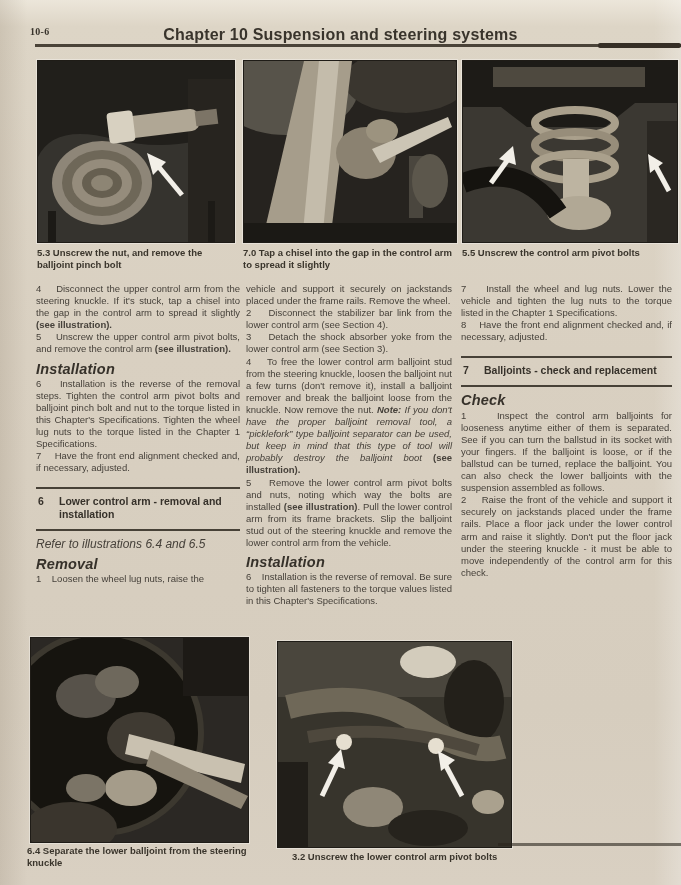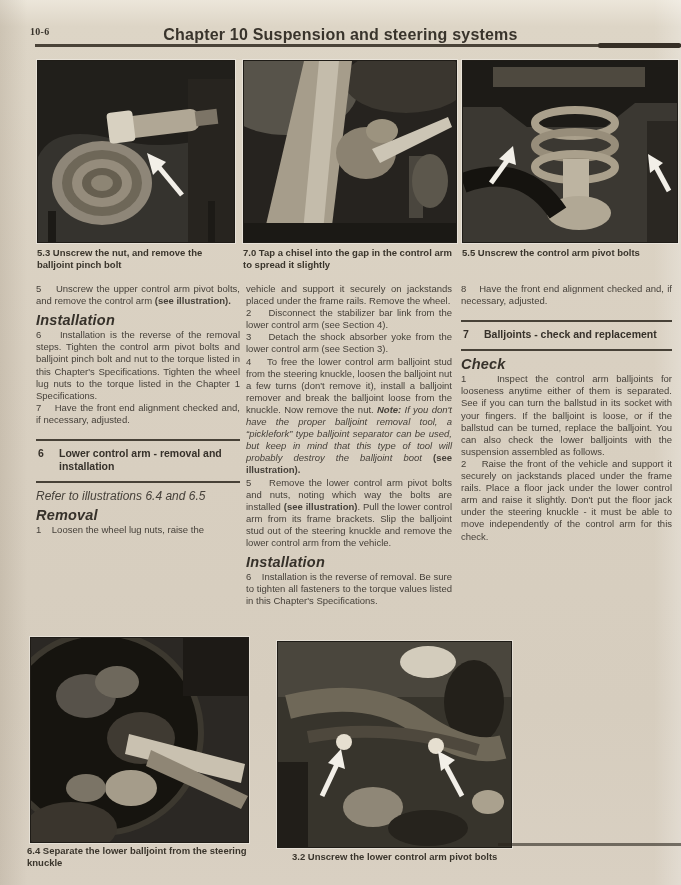--- a/index.html
+++ b/index.html
@@ -135,20 +135,21 @@
         <polygon points="185,93 200,102 187,112" fill="#f2efe8"></polygon>
       </g>
     </svg>
   </div>
 
   <div class="photocaption" style="left:37px;top:247px;width:196px;">5.3  Unscrew the nut, and remove the balljoint pinch bolt</div>
   <div class="photocaption" style="left:243px;top:247px;width:212px;">7.0  Tap a chisel into the gap in the control arm to spread it slightly</div>
   <div class="photocaption" style="left:462px;top:247px;width:214px;">5.5  Unscrew the control arm pivot bolts</div>
 
   <div class="textcol" style="left:36px;width:204px;">
+      <p class="para"><span>4&nbsp;&nbsp;&nbsp;&nbsp;Disconnect the upper control arm from the steering knuckle. If it's stuck, tap a chisel into the gap in the control arm to spread it slightly </span><span class="b">(see illustration).</span></p>
       <p class="para"><span>5&nbsp;&nbsp;&nbsp;&nbsp;Unscrew the upper control arm pivot bolts, and remove the control arm </span><span class="b">(see illustration).</span></p>
       <h3 class="subhead">Installation</h3>
       <p class="para"><span>6&nbsp;&nbsp;&nbsp;&nbsp;Installation is the reverse of the removal steps. Tighten the control arm pivot bolts and balljoint pinch bolt and nut to the torque listed in this Chapter's Specifications. Tighten the wheel lug nuts to the torque listed in the Chapter 1 Specifications.</span></p>
       <p class="para"><span>7&nbsp;&nbsp;&nbsp;&nbsp;Have the front end alignment checked and, if necessary, adjusted.</span></p>
       <div class="secbox">
         <span class="secnum">6</span>
         <span class="sectitle">Lower control arm - removal and installation</span>
       </div>
       <p class="refer">Refer to illustrations 6.4 and 6.5</p>
       <h3 class="subhead">Removal</h3>
@@ -157,20 +158,21 @@
   <div class="textcol" style="left:246px;width:206px;">
       <p class="para"><span>vehicle and support it securely on jackstands placed under the frame rails. Remove the wheel.</span></p>
       <p class="para"><span>2&nbsp;&nbsp;&nbsp;&nbsp;Disconnect the stabilizer bar link from the lower control arm (see Section 4).</span></p>
       <p class="para"><span>3&nbsp;&nbsp;&nbsp;&nbsp;Detach the shock absorber yoke from the lower control arm (see Section 3).</span></p>
       <p class="para"><span>4&nbsp;&nbsp;&nbsp;&nbsp;To free the lower control arm balljoint stud from the steering knuckle, loosen the balljoint nut a few turns (don't remove it), install a balljoint remover and break the balljoint loose from the knuckle. Now remove the nut. </span><span class="b i">Note: </span><span class="i">If you don't have the proper balljoint removal tool, a “picklefork” type balljoint separator can be used, but keep in mind that this type of tool will probably destroy the balljoint boot </span><span class="b">(see illustration).</span></p>
       <p class="para"><span>5&nbsp;&nbsp;&nbsp;&nbsp;Remove the lower control arm pivot bolts and nuts, noting which way the bolts are installed </span><span class="b">(see illustration)</span><span>. Pull the lower control arm from its frame brackets. Slip the balljoint stud out of the steering knuckle and remove the lower control arm from the vehicle.</span></p>
       <h3 class="subhead">Installation</h3>
       <p class="para"><span>6&nbsp;&nbsp;&nbsp;&nbsp;Installation is the reverse of removal. Be sure to tighten all fasteners to the torque values listed in this Chapter's Specifications.</span></p>
     </div>
   <div class="textcol" style="left:461px;width:211px;">
+      <p class="para"><span>7&nbsp;&nbsp;&nbsp;&nbsp;Install the wheel and lug nuts. Lower the vehicle and tighten the lug nuts to the torque listed in the Chapter 1 Specifications.</span></p>
       <p class="para"><span>8&nbsp;&nbsp;&nbsp;&nbsp;Have the front end alignment checked and, if necessary, adjusted.</span></p>
       <div class="secbox">
         <span class="secnum">7</span>
         <span class="sectitle">Balljoints - check and replacement</span>
       </div>
       <h3 class="subhead">Check</h3>
       <p class="para"><span>1&nbsp;&nbsp;&nbsp;&nbsp;Inspect the control arm balljoints for looseness anytime either of them is separated. See if you can turn the ballstud in its socket with your fingers. If the balljoint is loose, or if the ballstud can be turned, replace the balljoint. You can also check the lower balljoints with the suspension assembled as follows.</span></p>
       <p class="para"><span>2&nbsp;&nbsp;&nbsp;&nbsp;Raise the front of the vehicle and support it securely on jackstands placed under the frame rails. Place a floor jack under the lower control arm and raise it slightly. Don't put the floor jack under the steering knuckle - it must be able to move independently of the control arm for this check.</span></p>
     </div>
 

